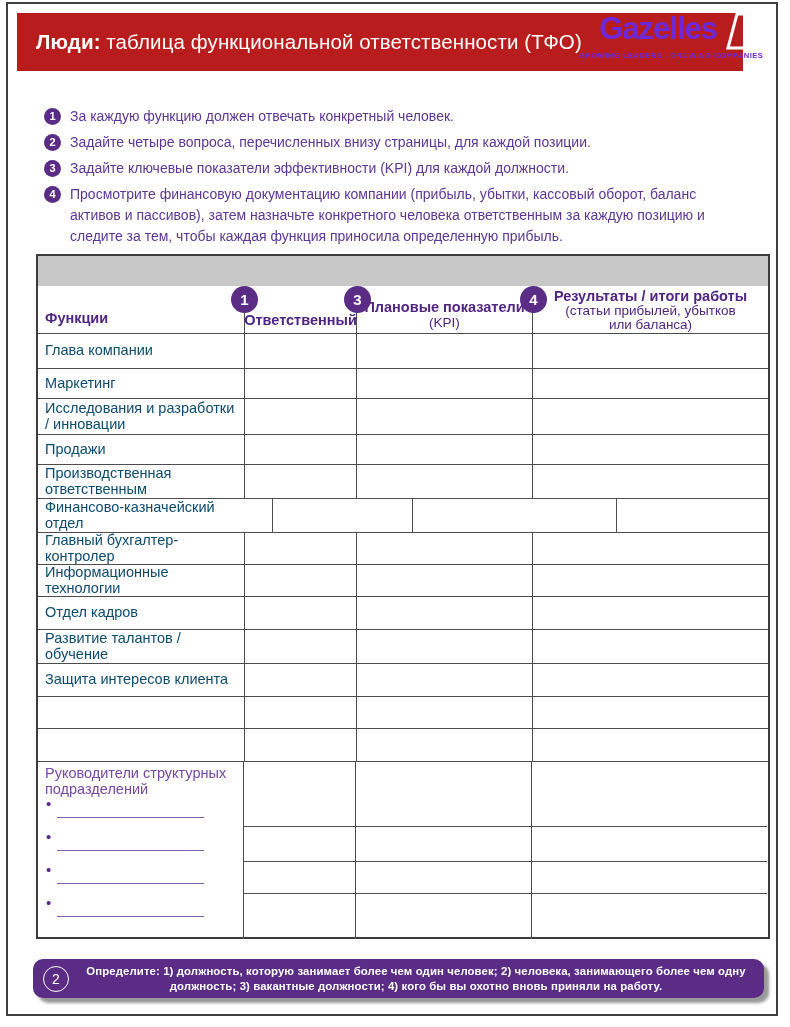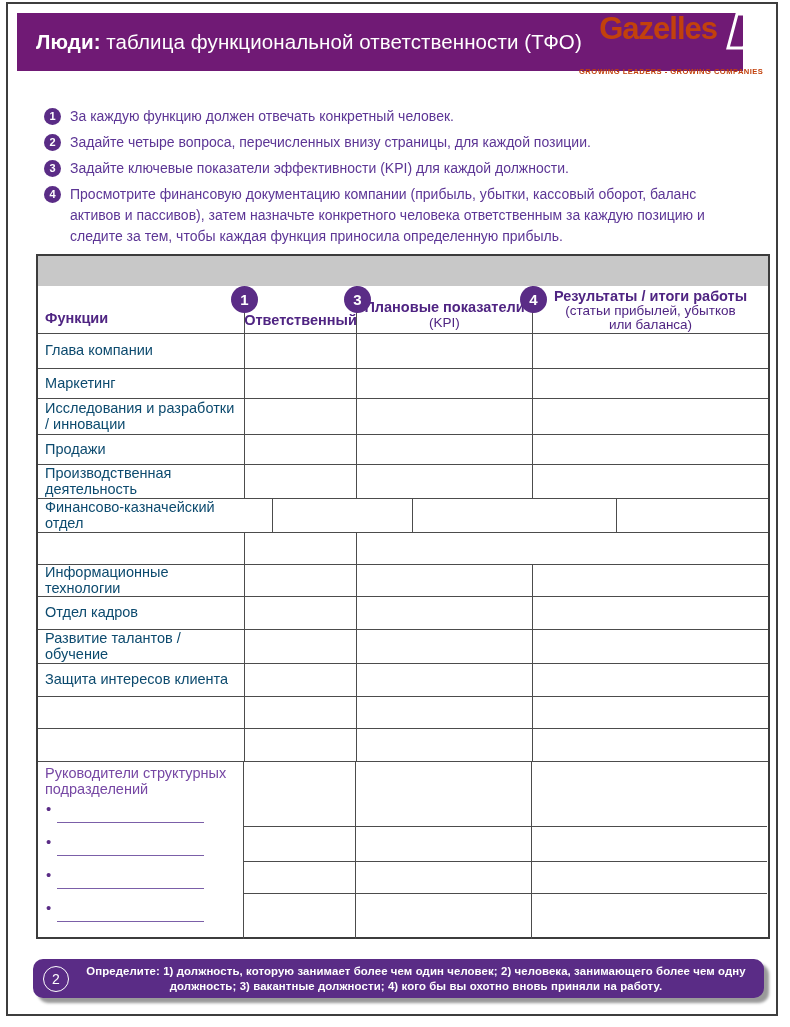--- a/index.html
+++ b/index.html
@@ -7,36 +7,36 @@
     width:790px;height:1027px;position:relative;background:#ffffff;
     font-family:"Liberation Sans", sans-serif;overflow:hidden;
   }
   .frame{
     position:absolute;left:6px;top:2px;width:772px;height:1014px;
     border:2px solid #3e3e3e;box-sizing:border-box;background:#fff;
   }
   
   .orange-bar{
     position:absolute;left:9px;top:9px;width:726px;height:58px;
-    background:#701a75;display:flex;align-items:center;
+    background:#b91c1c;display:flex;align-items:center;
   }
   .doc-title{
     padding-left:19px;color:#fff;font-size:20.5px;letter-spacing:0.1px;white-space:nowrap;
   }
   .doc-title b{font-weight:bold;}
   .logo{
-    position:absolute;right:12px;top:8px;width:185px;height:50px;color:#c2410c;
+    position:absolute;right:12px;top:8px;width:185px;height:50px;color:#6d28d9;
   }
   .logo-row{display:flex;align-items:flex-start;justify-content:flex-end;}
   .logo-word{
     font-weight:bold;font-size:31px;letter-spacing:-1px;line-height:30px;margin-top:2px;
   }
   .logo-glyph{width:44px;height:38px;margin-left:3px;}
   .logo-tagline{
-    font-size:7.6px;letter-spacing:0.45px;text-align:left;margin-top:17px;
+    font-size:7.6px;letter-spacing:0.45px;text-align:left;margin-top:1px;
     font-weight:bold;white-space:nowrap;
   }
   
   .instructions{
     position:absolute;left:36px;top:102px;width:706px;
     color:#5C3595;font-size:14px;
   }
   .instr-item{display:flex;align-items:flex-start;margin-bottom:5px;line-height:21px;}
   .instr-num{
     flex:0 0 17px;width:17px;height:17px;border-radius:50%;background:#5A2C86;color:#fff;
@@ -86,21 +86,21 @@
     width:206px;flex:0 0 206px;box-sizing:border-box;border-right:1.5px solid #4c4c4c;
     color:#7647A4;font-size:14.5px;line-height:15.5px;padding:4px 4px 0 7px;position:relative;
   }
   .mgr-grid{flex:1;display:grid;grid-template-columns:110.5px 176px 236px;grid-auto-rows:auto;}
   .mgr-grid .mcell{box-sizing:border-box;}
   .mgr-grid .mcell.bl{border-left:1.5px solid #4c4c4c;}
   .mgr-grid .mcell.bt{border-top:1.5px solid #4c4c4c;}
   .bullet-group{position:relative;height:33px;}
   .bullet-dot{position:absolute;left:1px;top:-1px;font-size:15px;color:#5A2C86;}
   .bullet-line{position:absolute;left:12px;top:20px;width:147px;border-bottom:1.2px solid #7B5FA8;}
-  .mgr-label{margin-bottom:5px;}
+  .mgr-label{}
   
   .footer-bar{
     position:absolute;left:25px;top:955px;width:731px;height:39px;border-radius:10px;
     background:#5A2C86;box-shadow:5px 5px 3px #9a9a9a;display:flex;align-items:center;
     box-sizing:border-box;padding:0 14px 0 10px;
   }
   .footer-num{
     flex:0 0 26px;width:26px;height:26px;border-radius:50%;border:1.6px solid #fff;
     color:#fff;font-size:14px;display:flex;align-items:center;justify-content:center;
     box-sizing:border-box;margin-right:13px;
@@ -194,35 +194,38 @@
         <div class="body-row" style="height: 30px;">
           <div class="cell label-cell">
             <span>Продажи</span>
           </div>
           <div class="cell"></div>
           <div class="cell"></div>
           <div class="cell"></div>
         </div>
         <div class="body-row" style="height: 34px;">
           <div class="cell label-cell">
-            <span>Производственная деятельность</span>
+            <span>Производственная ответственным</span>
           </div>
           <div class="cell"></div>
           <div class="cell"></div>
           <div class="cell"></div>
         </div>
         <div class="body-row" style="height: 34px; gap: 28px;">
           <div class="cell label-cell">
             <span>Финансово-казначейский отдел</span>
           </div>
           <div class="cell"></div>
           <div class="cell"></div>
           <div class="cell"></div>
         </div>
         <div class="body-row" style="height: 32px;">
+          <div class="cell label-cell">
+            <span>Главный бухгалтер-контролер</span>
+          </div>
           <div class="cell"></div>
           <div class="cell"></div>
           <div class="cell"></div>
         </div>
         <div class="body-row" style="height: 32px;">
           <div class="cell label-cell">
             <span>Информационные технологии</span>
           </div>
           <div class="cell"></div>
           <div class="cell"></div>

